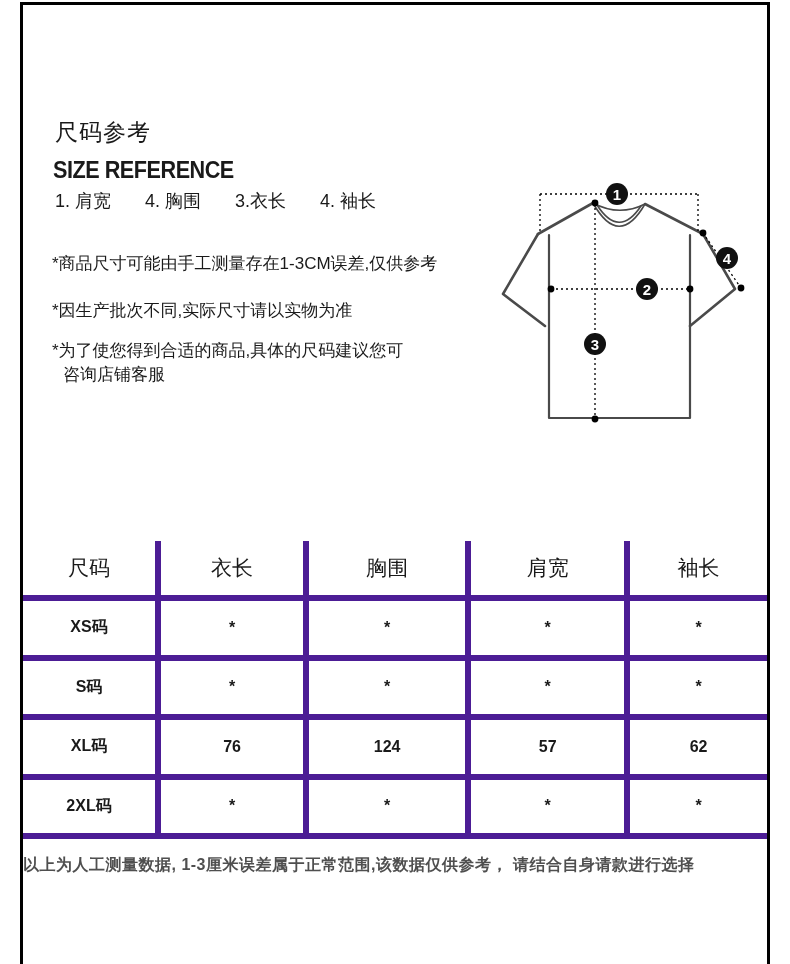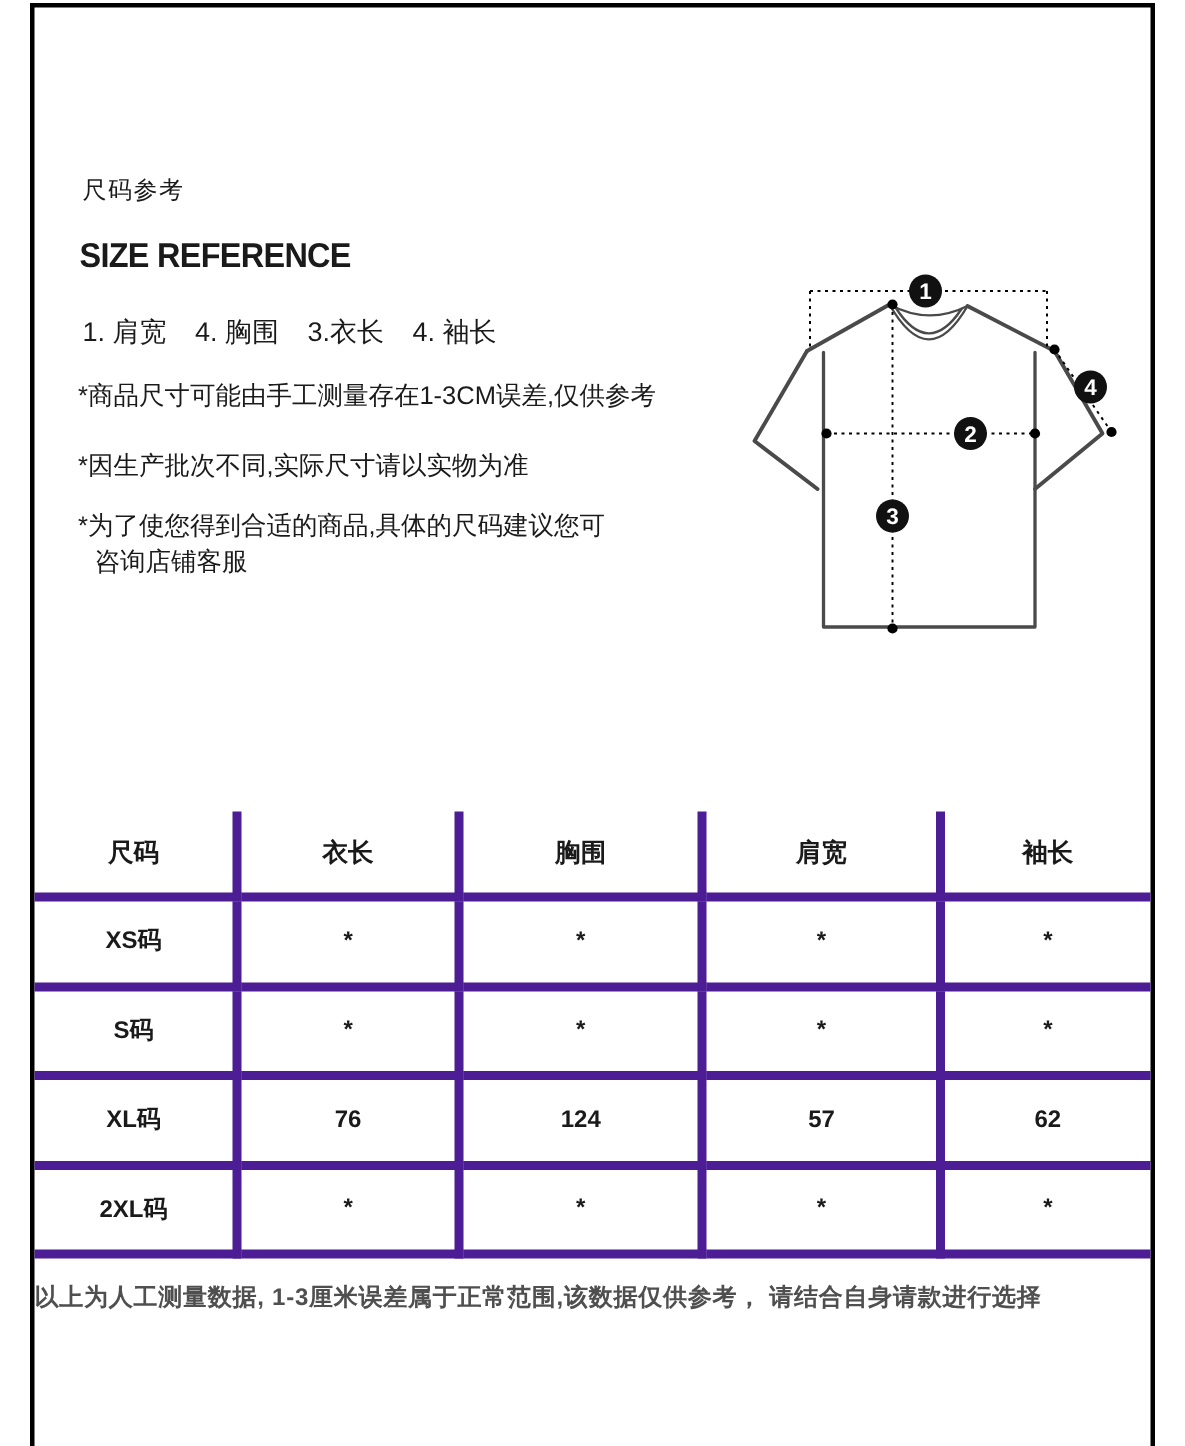--- a/index.html
+++ b/index.html
@@ -5,39 +5,39 @@
   html,body{margin:0;padding:0;}
   body{
     width:790px;height:964px;overflow:hidden;background:#ffffff;
     font-family:"Liberation Sans",sans-serif;color:#1a1a1a;position:relative;
   }
   .panel{
     position:absolute;left:20px;top:2px;width:750px;height:1002px;
     border:3px solid #000;box-sizing:border-box;background:#fff;
   }
   .abs{position:absolute;}
-  .title-cn{left:32px;top:112px;font-size:16px;font-weight:400;letter-spacing:1px;}
+  .title-cn{left:32px;top:112px;font-size:23px;font-weight:400;letter-spacing:1px;}
   .title-en{left:30px;top:152px;font-size:23px;font-weight:800;letter-spacing:-0.5px;
             transform:scaleX(0.94);transform-origin:left center;}
-  .legend{left:32px;top:204px;font-size:18px;display:flex;gap:19px;white-space:nowrap;}
+  .legend{left:32px;top:184px;font-size:18px;display:flex;gap:34px;white-space:nowrap;}
   .note{left:29px;font-size:17px;white-space:nowrap;text-align:center;}
   .note-1{top:247px;}
   .note-2{top:294px;}
   .note-3{top:334px;}
   .note-4{top:358px;left:40px;}
   .tshirt{left:457px;top:166px;}
 
   table.size-table{
     position:absolute;left:0;top:536px;width:100%;
     border-collapse:collapse;table-layout:fixed;text-align:center;
   }
   table.size-table td,table.size-table th{
     border:6px solid #4c1d95;padding:0;vertical-align:middle;
   }
-  table.size-table th{height:54px;font-size:17px;font-weight:700;}
+  table.size-table th{height:54px;font-size:21px;font-weight:400;}
   table.size-table td{height:53.5px;font-size:16px;font-weight:700;}
   table.size-table th:first-child,table.size-table td:first-child{border-left:none;}
   table.size-table th:last-child,table.size-table td:last-child{border-right:none;}
   table.size-table thead th{border-top:none;}
   td.footer-cell{
     border-left:none !important;border-right:none !important;border-bottom:none !important;
     height:70px;text-align:left;vertical-align:top;
     padding:15px 0 0 33px;font-size:15px;font-weight:400;color:#4f4f4f;
     letter-spacing:0.5px;
   }

